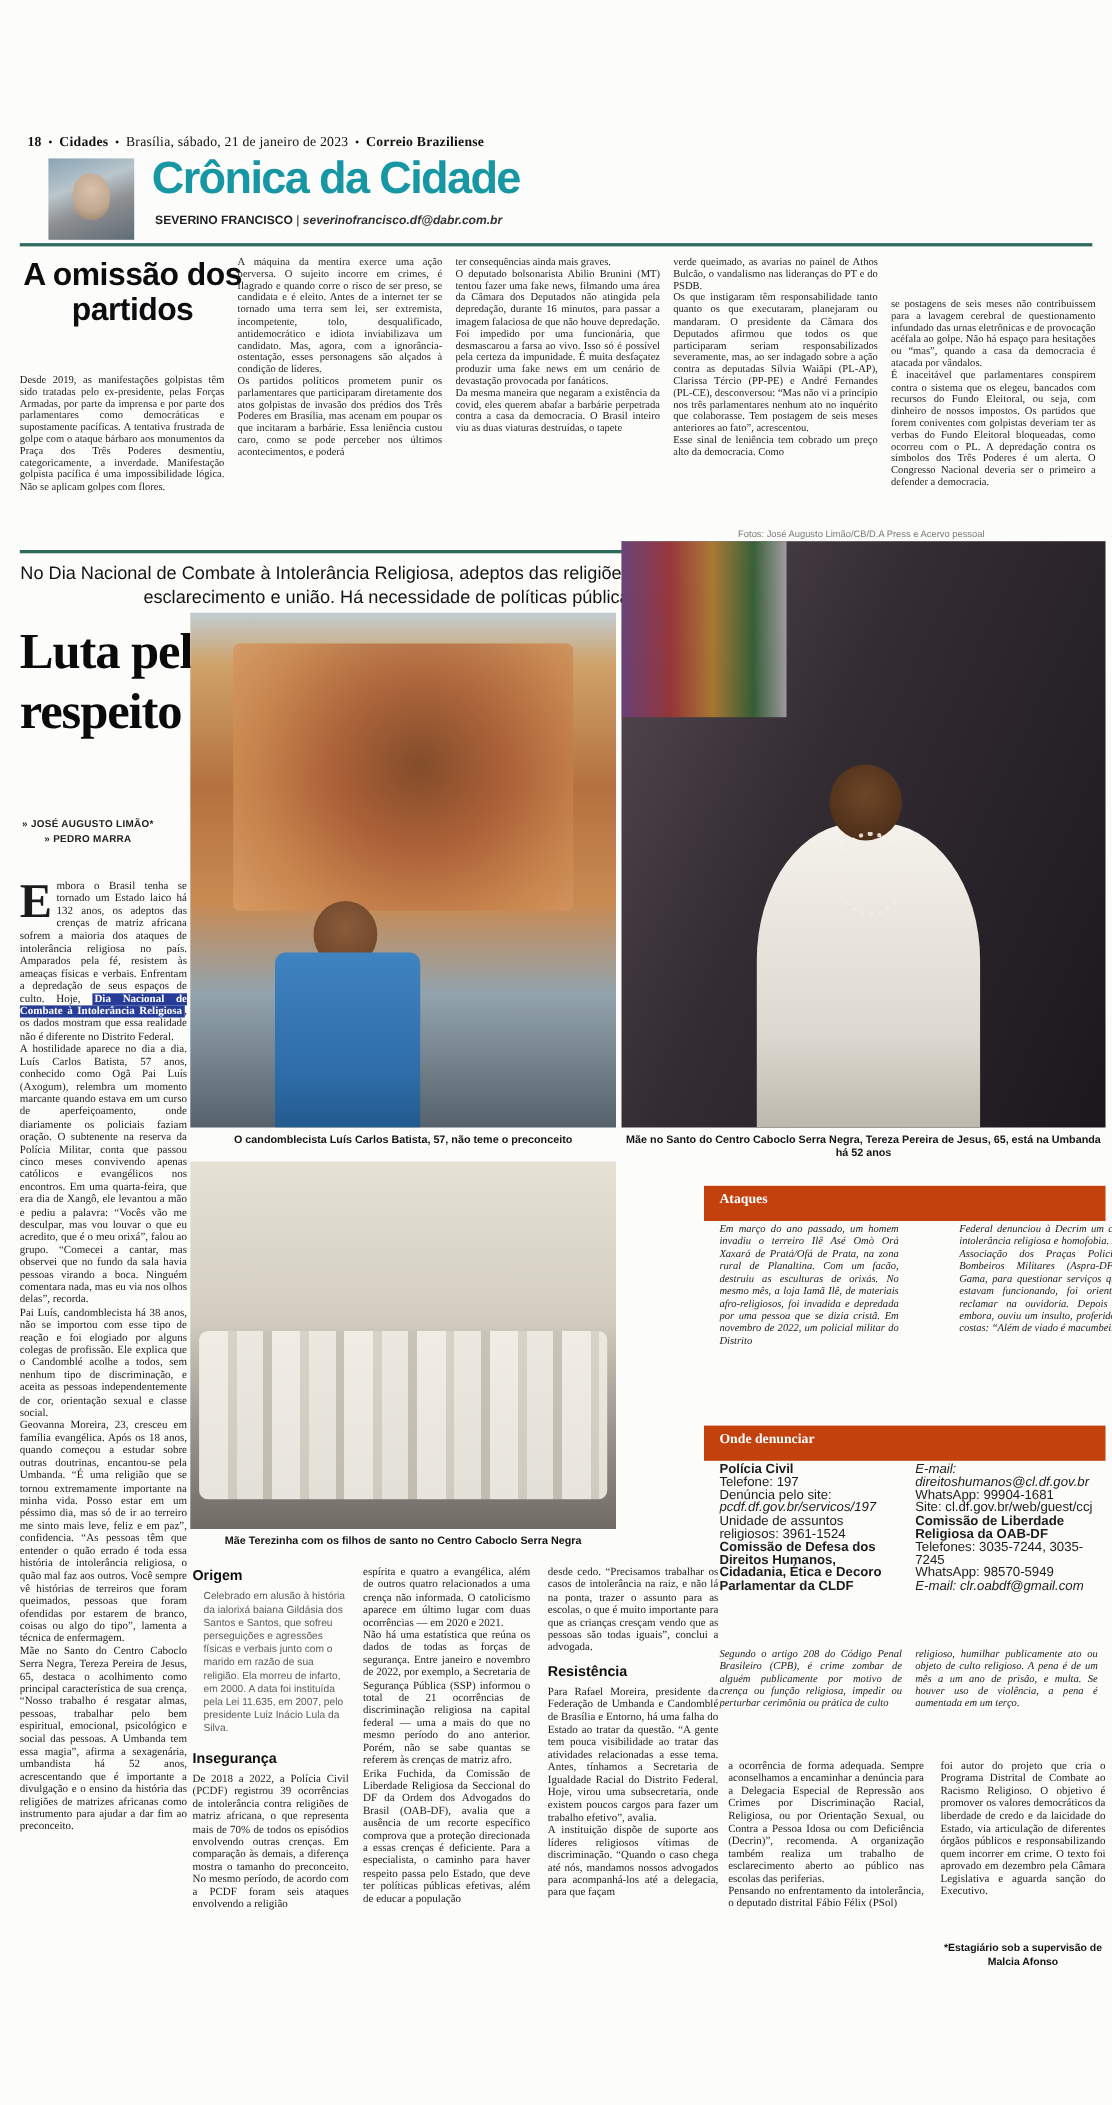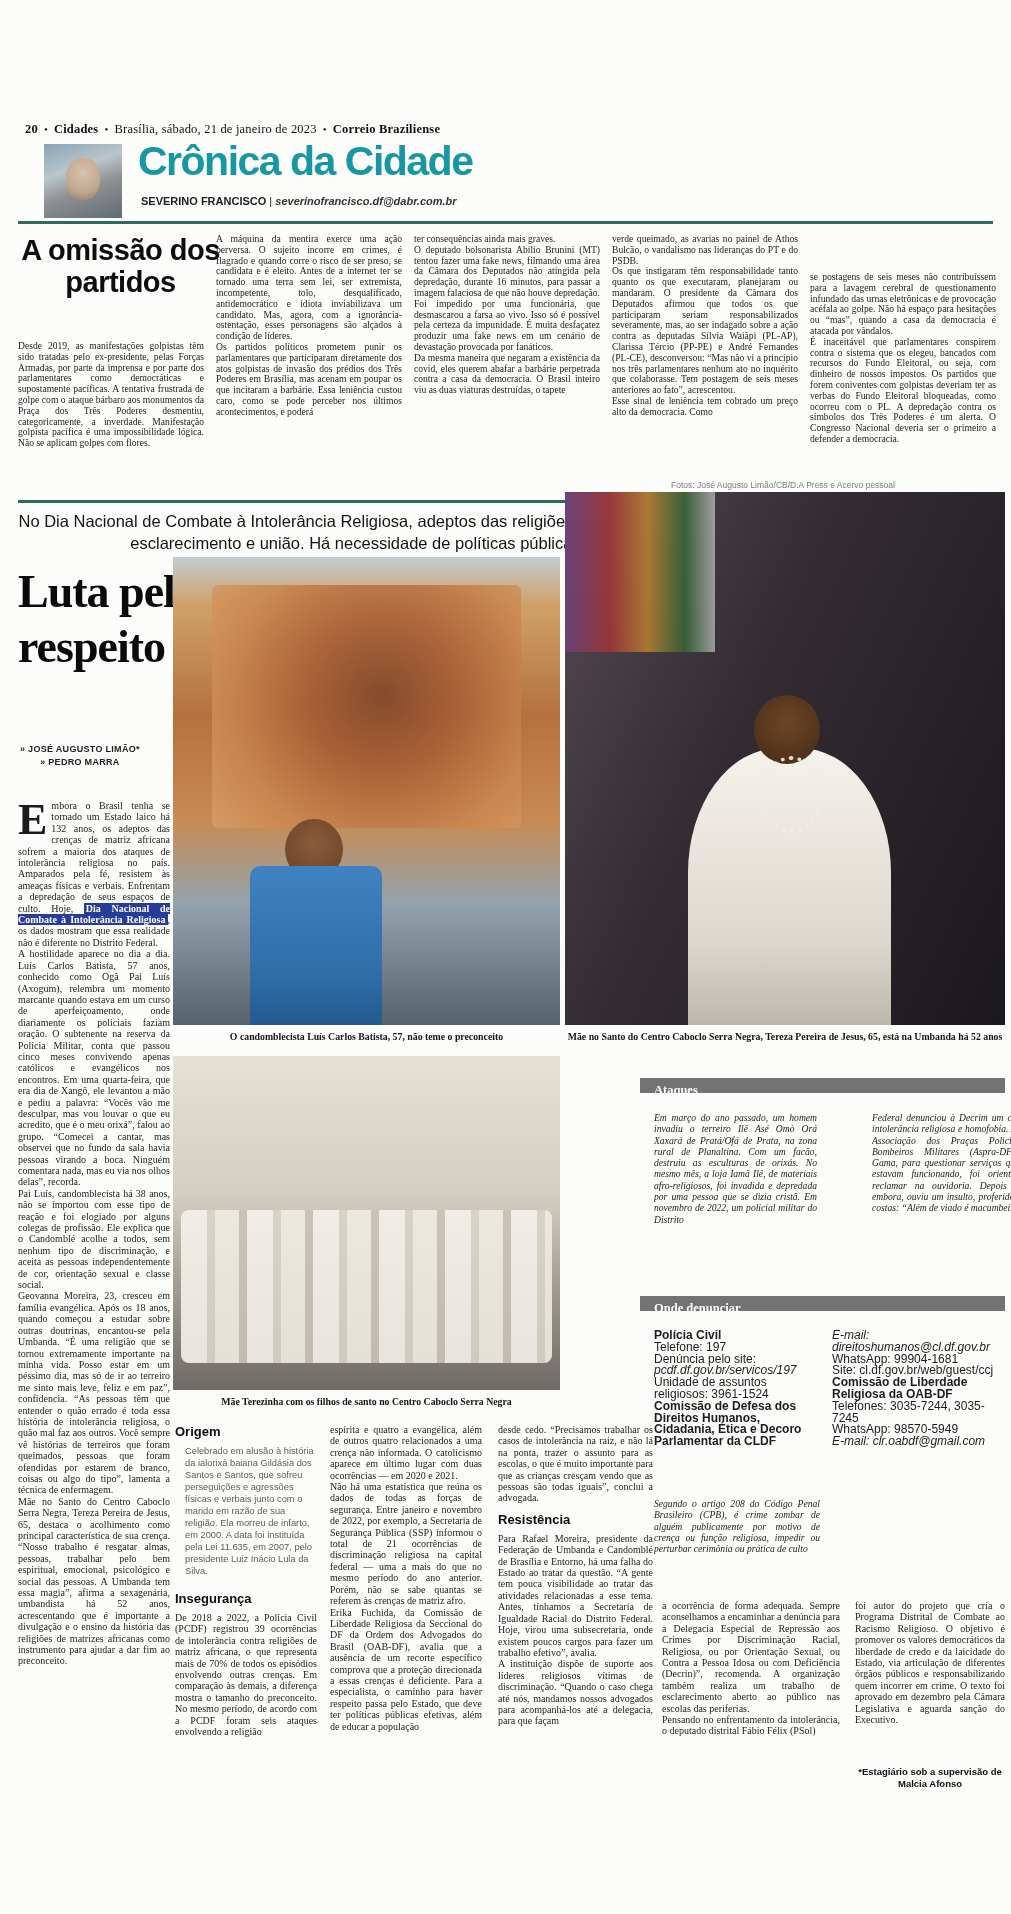--- a/index.html
+++ b/index.html
@@ -61,42 +61,42 @@
       background:linear-gradient(180deg,#f5f2ec 0%,#ddd8cf 70%,#bdb8ae 100%);border-radius:45% 45% 0 0;}
   .ph-woman-head{position:absolute;left:43%;bottom:49%;width:15%;height:13%;border-radius:50%;
       background:radial-gradient(circle at 50% 40%,#6e4628 0%,#4a2d17 85%);}
   .ph-beads{position:absolute;left:44%;bottom:36%;width:13%;height:13%;border-radius:50%;
       border:4px dotted #f2ede2;opacity:.9;}
   .photo-group{left:173px;top:1056px;width:387px;height:334px;
       background:linear-gradient(180deg,#e6e1d5 0%,#d4cec2 42%,#a39d93 68%,#6e6a64 100%);}
   .ph-people{position:absolute;left:2%;bottom:8%;width:96%;height:46%;
       background:repeating-linear-gradient(90deg,#f4f1ea 0 26px,#d9d4c8 26px 34px,#efece4 34px 58px,#c9c3b7 58px 66px);
       border-radius:8px;opacity:.9;}
-  .caption{font-size:9.8px;line-height:11.5px;font-weight:bold;color:#151515;font-family:Liberation Serif, serif;}
+  .caption{font-size:9.8px;line-height:11.5px;font-weight:bold;color:#151515;}
   .cap-left{left:173px;top:1031px;width:387px;}
   .cap-right{left:565px;top:1031px;width:440px;}
   .cap-group{left:173px;top:1396px;width:387px;}
 
   .pcol{font-size:10px;line-height:11.4px;color:#1b1b1b;}
   .fcol1{left:18px;top:800px;width:152px;height:1106px;}
   .dropcap{float:left;font-size:44px;line-height:35px;font-weight:bold;padding:2px 4px 0 0;}
   .hl{background:#273c96;color:#fff;padding:0 2px;font-weight:bold;}
   .subhead{font-family:"Liberation Sans",sans-serif;font-size:13px;font-weight:bold;color:#0d0d0d;margin:0 0 6px 0;}
   .fcol2{left:175px;top:1424px;width:142px;height:482px;}
   .origem-note{font-family:"Liberation Sans",sans-serif;font-size:9.3px;line-height:12px;color:#5c5c5c;
                margin:2px 0 14px 10px;}
   .fcol3{left:330px;top:1424px;width:152px;height:484px;}
   .fcol4{left:498px;top:1424px;width:155px;height:484px;}
   .fcol4 .subhead{margin:8px 0 6px 0;}
   .fcol5{left:662px;top:1600px;width:178px;height:212px;}
   .fcol6{left:855px;top:1600px;width:150px;height:168px;}
   .footnote{left:855px;top:1766px;width:150px;font-size:9.5px;line-height:12px;font-weight:bold;color:#111;}
 
   
-  .bar{width:365px;height:15px;background:#737373;color:#fff;font-weight:bold;font-size:12.5px;
+  .bar{width:365px;height:32px;background:#c2410c;color:#fff;font-weight:bold;font-size:12.5px;
        line-height:24px;padding-left:0;box-sizing:border-box;}
   .bar span{padding-left:14px;}
   .bar-ataques{left:640px;top:1078px;}
   .bar-onde{left:640px;top:1296px;}
   .bar-crime{left:640px;top:1464px;}
   .boxserif{font-size:9.6px;line-height:11.3px;font-style:italic;color:#1b1b1b;}
   .ataques-c1{left:654px;top:1112px;width:163px;height:181px;}
   .ataques-c2{left:832px;top:1112px;width:166px;height:181px;margin-left:40px;}
   .ondecol{font-family:Liberation Sans, sans-serif;font-size:12px;line-height:11.8px;color:#1c1c1c;}
   .onde-left{left:654px;top:1330px;width:168px;height:128px;}
@@ -105,21 +105,21 @@
   .s-italic{font-style:italic;}
   .crime-c1{left:654px;top:1498px;width:166px;height:82px;}
   .crime-c2{left:832px;top:1498px;width:166px;height:82px;}
 </style>
 </head>
 <body>
 
 <div class="page">
 
   <div class="abs masthead">
-    <span class="b">20</span><span class="dot">•</span><span class="b">Cidades</span><span class="dot">•</span><span>Brasília, sábado, 21 de janeiro de 2023</span><span class="dot">•</span><span class="b">Correio Braziliense</span>
+    <span class="b">18</span><span class="dot">•</span><span class="b">Cidades</span><span class="dot">•</span><span>Brasília, sábado, 21 de janeiro de 2023</span><span class="dot">•</span><span class="b">Correio Braziliense</span>
   </div>
 
   <div class="abs avatar">
     <div class="face"></div>
   </div>
   <div class="abs cronica-title sans">Crônica da Cidade</div>
   <div class="abs author-line sans">
     <span class="b">SEVERINO FRANCISCO</span><span> | </span><span class="mail">severinofrancisco.df@dabr.com.br</span>
   </div>
   <div class="abs rule rule1"></div>
@@ -210,19 +210,20 @@
   <div class="s-italic">E-mail: direitoshumanos@cl.df.gov.br</div>
       <div class="s-normal">WhatsApp: 99904-1681</div>
       <div class="s-normal">Site: cl.df.gov.br/web/guest/ccj</div>
       <div class="s-bold">Comissão de Liberdade Religiosa da OAB-DF</div>
       <div class="s-normal">Telefones: 3035-7244, 3035-7245</div>
       <div class="s-normal">WhatsApp: 98570-5949</div>
       <div class="s-italic">E-mail: clr.oabdf@gmail.com</div>
     </div>
 
   <div class="abs boxserif crime-c1 just ovh">Segundo o artigo 208 do Código Penal Brasileiro (CPB), é crime zombar de alguém publicamente por motivo de crença ou função religiosa, impedir ou perturbar cerimônia ou prática de culto</div>
+  <div class="abs boxserif crime-c2 just ovh">religioso, humilhar publicamente ato ou objeto de culto religioso. A pena é de um mês a um ano de prisão, e multa. Se houver uso de violência, a pena é aumentada em um terço.</div>
 
   <div class="abs pcol fcol5 just prew ovh">a ocorrência de forma adequada. Sempre aconselhamos a encaminhar a denúncia para a Delegacia Especial de Repressão aos Crimes por Discriminação Racial, Religiosa, ou por Orientação Sexual, ou Contra a Pessoa Idosa ou com Deficiência (Decrin)”, recomenda. A organização também realiza um trabalho de esclarecimento aberto ao público nas escolas das periferias.
 Pensando no enfrentamento da intolerância, o deputado distrital Fábio Félix (PSol)</div>
   <div class="abs pcol fcol6 just ovh">foi autor do projeto que cria o Programa Distrital de Combate ao Racismo Religioso. O objetivo é promover os valores democráticos da liberdade de credo e da laicidade do Estado, via articulação de diferentes órgãos públicos e responsabilizando quem incorrer em crime. O texto foi aprovado em dezembro pela Câmara Legislativa e aguarda sanção do Executivo.</div>
   <div class="abs footnote sans">*Estagiário sob a supervisão de Malcia Afonso</div>
 
 </div>
 
 </body></html>

